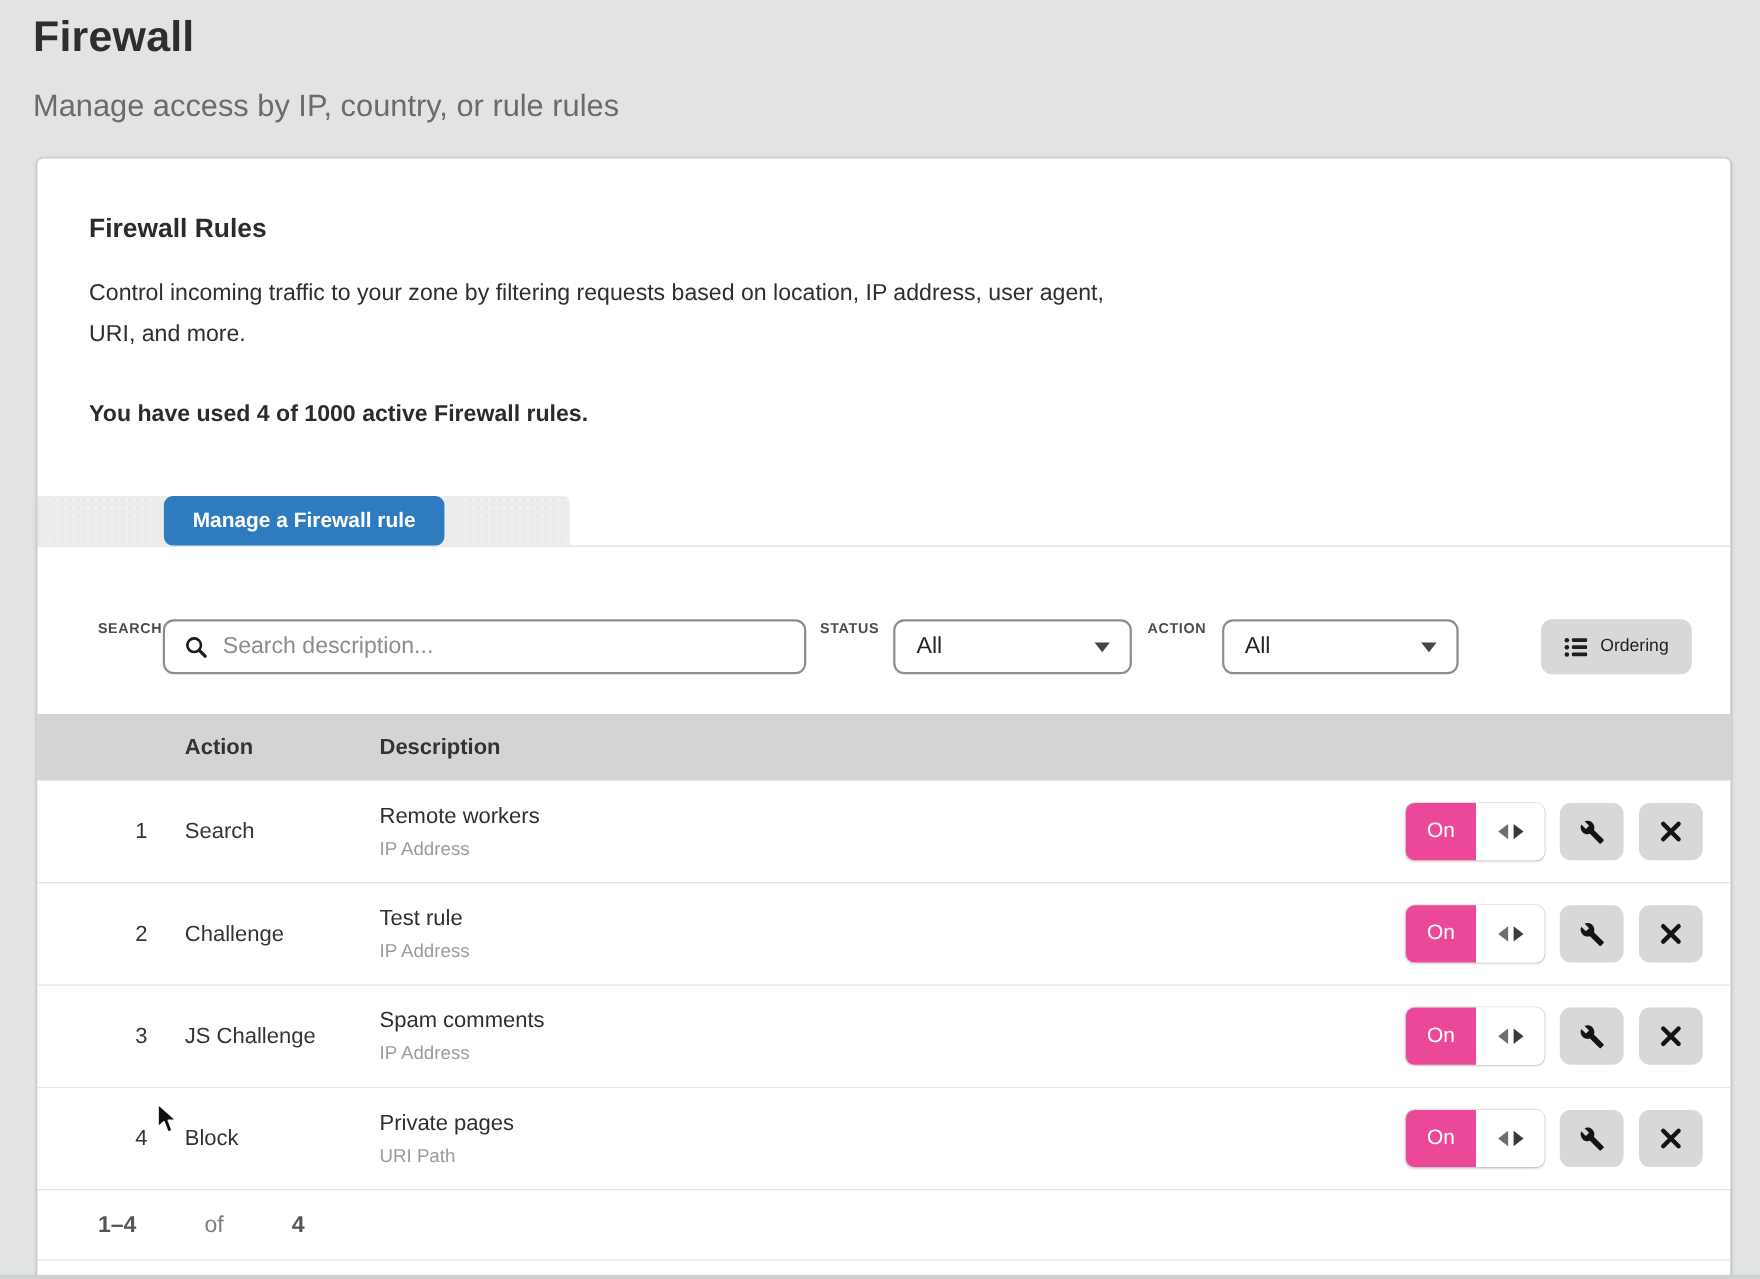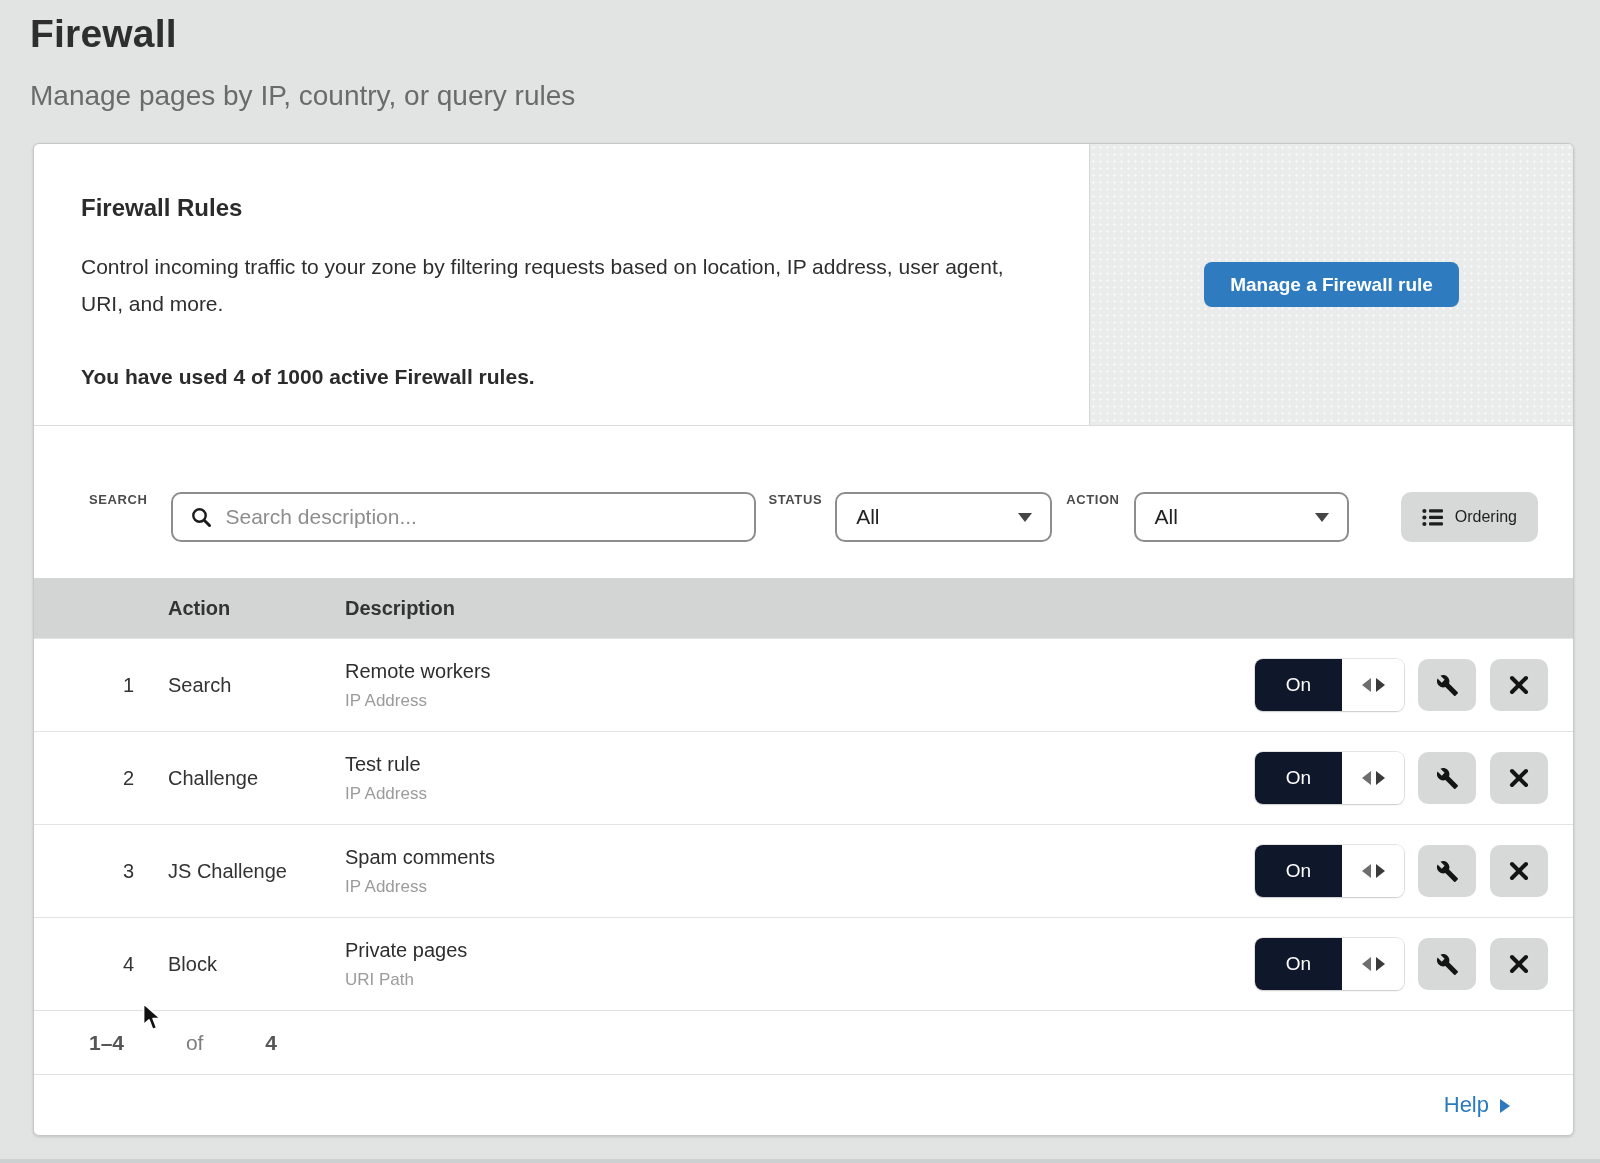--- a/index.html
+++ b/index.html
@@ -22,21 +22,21 @@
     position:relative;
     margin:31px 0 0 33px;
     width:1541px;
     background:#ffffff;
     border:1px solid #c6c8c8;
     border-radius:6px;
     box-shadow:0 1px 3px rgba(0,0,0,.15);
   }
 
   
-  .intro{ display:flex; height:282px; border-bottom:1px solid #dcdcdc; }
+  .intro{ display:flex; height:353px; border-bottom:1px solid #dcdcdc;flex-direction:column; }
   .intro-left{ flex:1; padding:50px 48px 0 47px; }
   .card-heading{ font-size:24px; font-weight:700; color:#2b2b2b; }
   .card-desc{ font-size:21px; line-height:37px; color:#2e2e2e; margin-top:26px; max-width:950px; }
   .card-usage{ font-size:21px; font-weight:700; color:#2b2b2b; margin-top:43px; }
   .intro-right{
     width:484px;
     background:#eaebeb;
     background-image:radial-gradient(circle,#f7f7f7 1px, transparent 1.2px);
     background-size:7px 7px;
     border-left:1px solid #d6d6d6;
@@ -46,21 +46,21 @@
   .btn-primary{
     background:#2f7bbf; color:#fff; border:none; cursor:pointer;
     font-family:inherit; font-size:19px; font-weight:700;
     padding:0 26px; height:45px; border-radius:8px;
   }
 
   
   .filters{ display:flex; align-items:flex-end; padding:0 35px 36px 55px; height:152px; }
   .fgroup{ display:flex; flex-direction:row; }
   .flabel{ font-size:13px; font-weight:700; letter-spacing:.6px; color:#4c4c4c; margin-bottom:9px; }
-  .control{ height:50px; background:#fff; border:2px solid #8d8d8d; border-radius:10px;margin-left:23px; }
+  .control{ height:50px; background:#fff; border:2px solid #8d8d8d; border-radius:10px; }
   .search-box{ width:585px; display:flex; align-items:center; padding:0 14px 0 17px; }
   .search-box input{
     border:none; outline:none; flex:1; font-family:inherit; font-size:21px; color:#444;
     margin-left:13px; background:transparent;
   }
   .search-box input::placeholder{ color:#8d8d8d; }
   .select{ display:flex; align-items:center; justify-content:space-between; padding:0 18px 0 19px; font-size:21px; color:#222; cursor:pointer;gap:16px; }
   .sel-status{ width:217px; margin-left:13px; }
   .sel-action{ width:215px; margin-left:14px; }
   .caret{ width:0; height:0; border-left:7px solid transparent; border-right:7px solid transparent; border-top:9px solid #454545; }
@@ -86,21 +86,21 @@
   .cell-action{ width:177px; font-size:20px; color:#333; }
   .cell-desc{ flex:1; }
   .desc-title{ font-size:20px; color:#2e2e2e; }
   .desc-sub{ font-size:17px; color:#9b9b9b; margin-top:8px; }
   .controls{ display:flex; align-items:center; gap:14px; }
   .toggle{
     display:flex; height:52px; border-radius:8px; cursor:pointer;
     box-shadow:0 0 0 1px rgba(0,0,0,.10), 0 1px 2px rgba(0,0,0,.12);
   }
   .toggle-on{
-    width:87px; background:#0f172a; color:#fff; font-size:19px;
+    width:64px; background:#ec4899; color:#fff; font-size:19px;
     display:flex; align-items:center; justify-content:center;
     border-radius:8px 0 0 8px;
   }
   .toggle-handle{
     width:62px; background:#fff; border-radius:0 8px 8px 0;
     display:flex; align-items:center; justify-content:center; gap:5px;
   }
   .tri-left{ width:0; height:0; border-top:7px solid transparent; border-bottom:7px solid transparent; border-right:9px solid #6e6e6e; }
   .tri-right{ width:0; height:0; border-top:7px solid transparent; border-bottom:7px solid transparent; border-left:9px solid #3a3a3a; }
   .icon-btn{
@@ -123,21 +123,21 @@
   .help-text{ font-size:22px; color:#2b7ac0; }
   .help-arrow{ width:0; height:0; border-top:7px solid transparent; border-bottom:7px solid transparent; border-left:10px solid #2b7ac0; margin-top:2px; }
 
   .cursor{ position:absolute; left:141px; top:1002px; pointer-events:none; z-index:10; }
 </style>
 </head>
 <body>
 
 <div class="page-header">
   <div class="page-title">Firewall</div>
-  <div class="page-subtitle">Manage pages by IP, country, or query rules</div>
+  <div class="page-subtitle">Manage access by IP, country, or rule rules</div>
 </div>
 
 <div class="card">
 
   <div class="intro">
     <div class="intro-left">
       <div class="card-heading">Firewall Rules</div>
       <div class="card-desc">Control incoming traffic to your zone by filtering requests based on location, IP address, user agent, URI, and more.</div>
       <div class="card-usage">You have used 4 of 1000 active Firewall rules.</div>
     </div>

